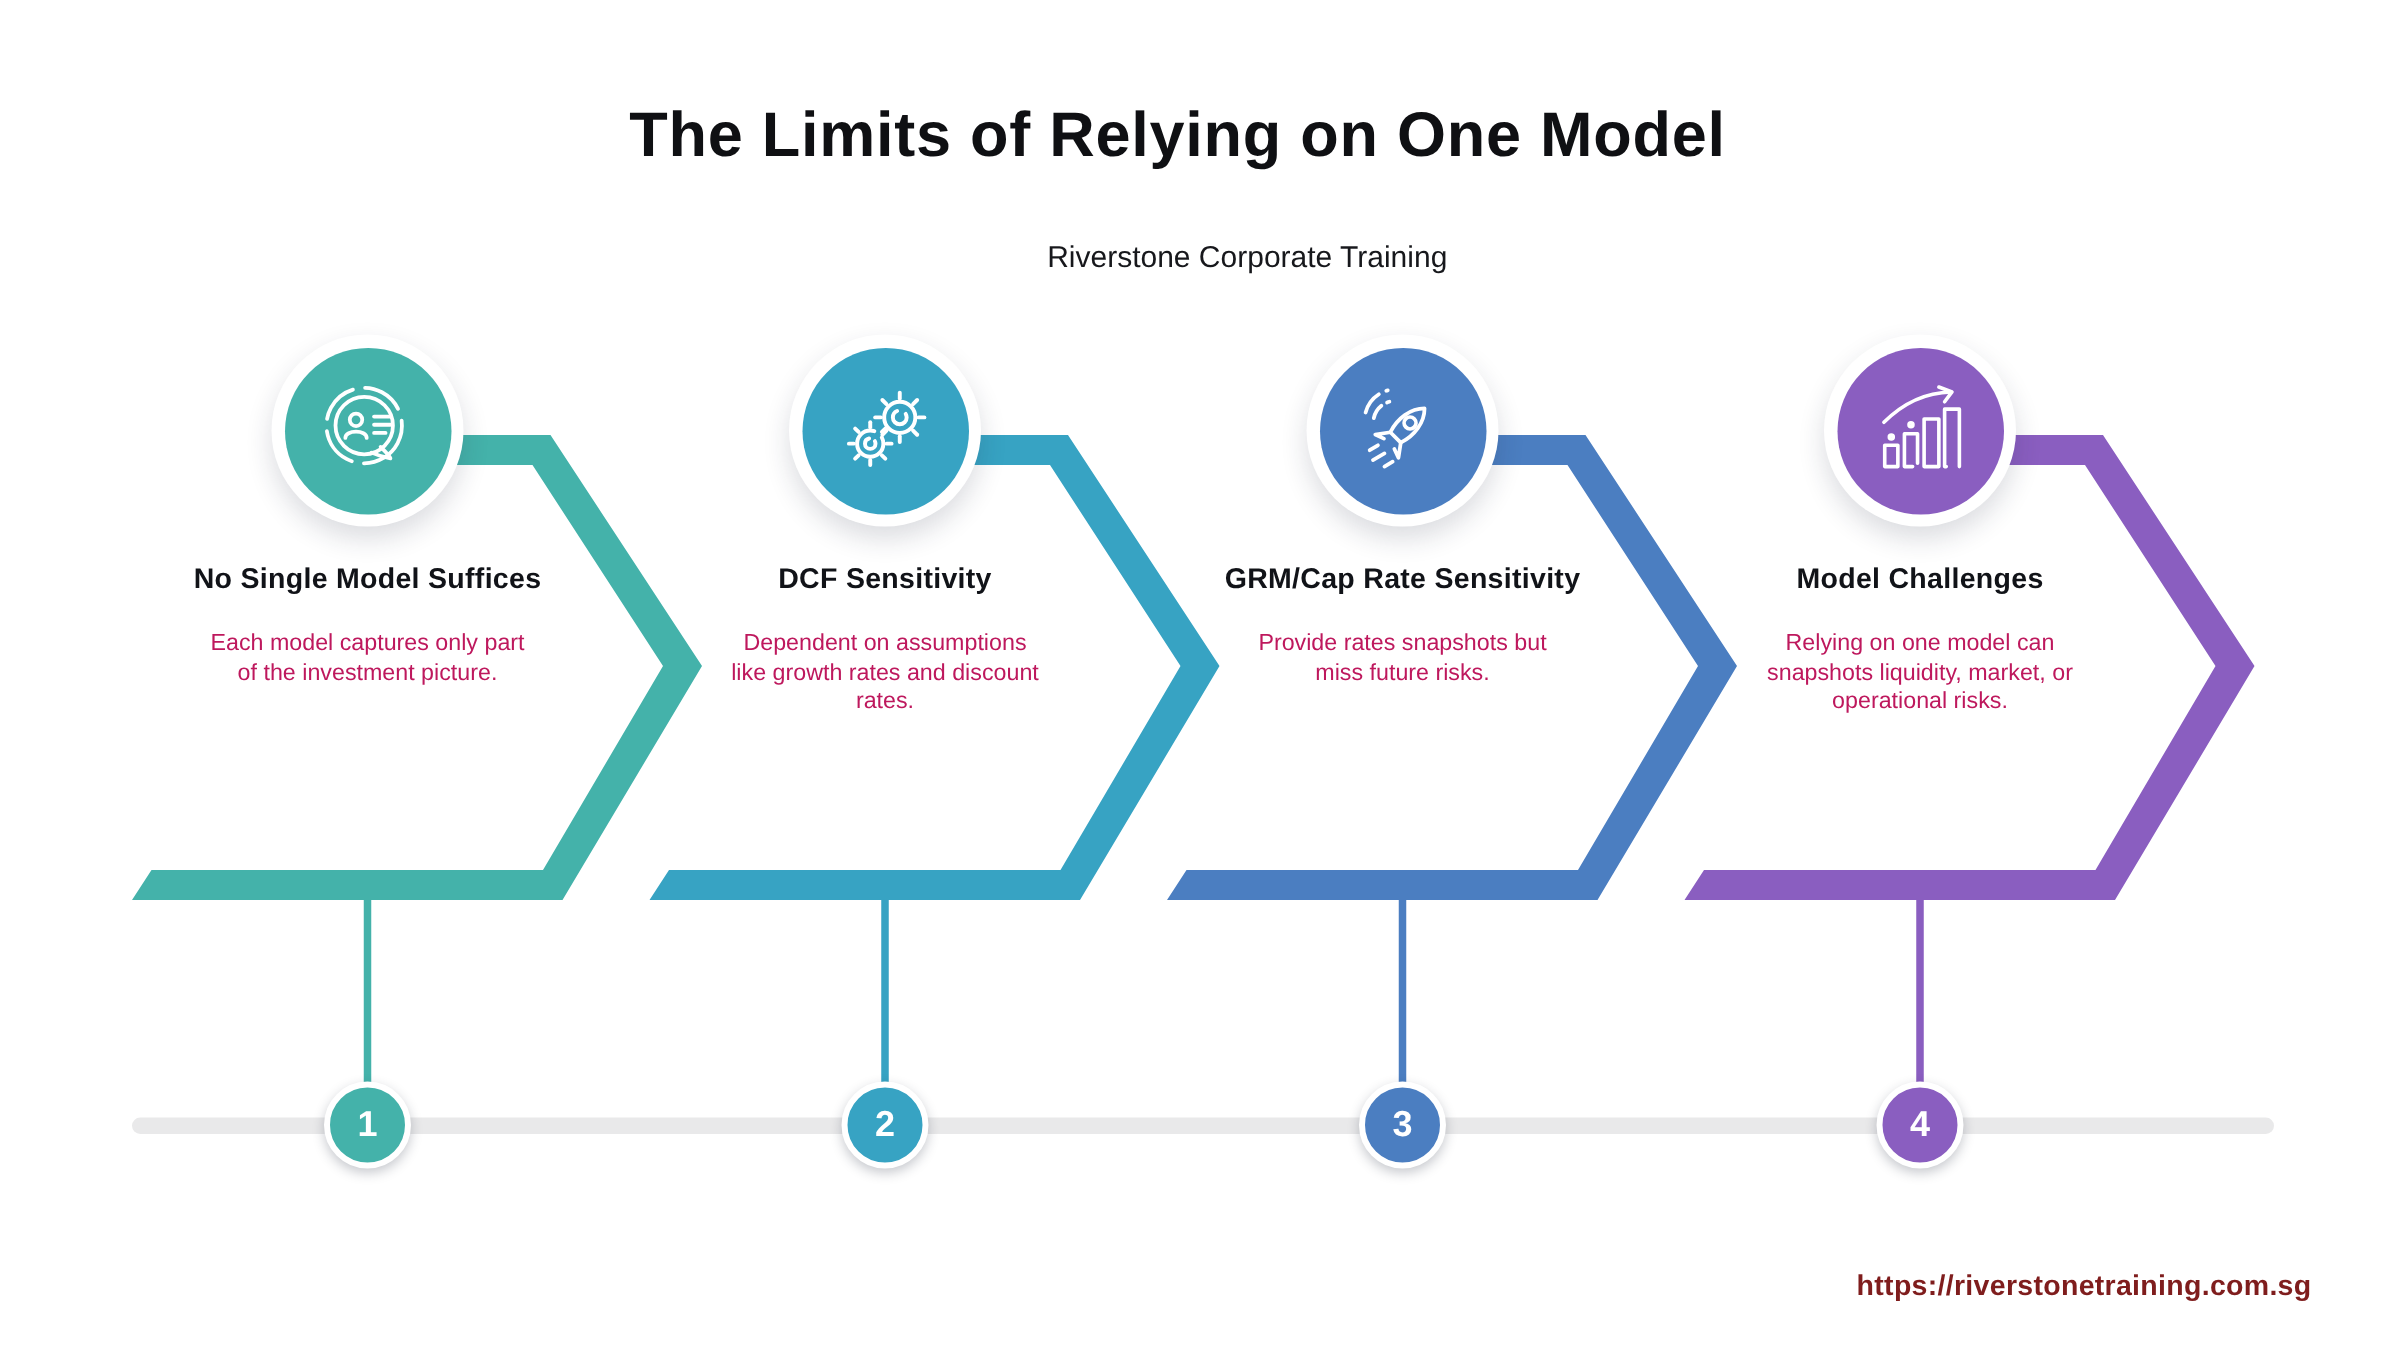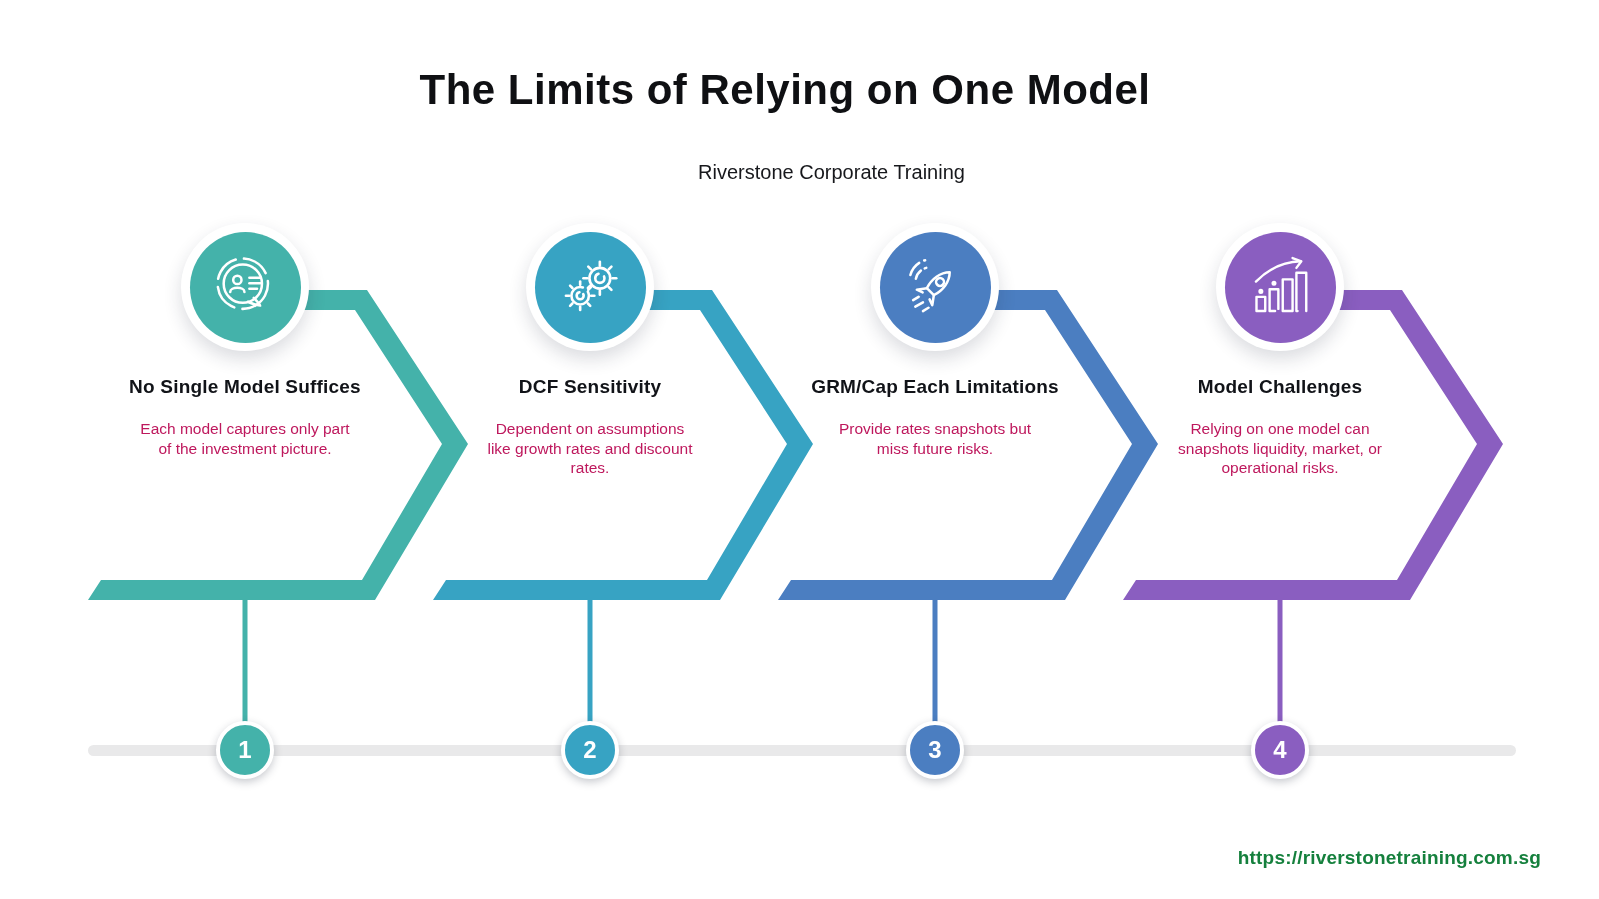--- a/index.html
+++ b/index.html
@@ -41,21 +41,21 @@
   
   .number-badge{
     top:721px;width:50px;height:50px;border-radius:50%;
     border:4px solid #ffffff;box-shadow:0 3px 8px rgba(30,40,60,.25);
     display:flex;align-items:center;justify-content:center;
     font-size:24px;font-weight:700;color:#ffffff;
   }
   
   .footer-url{
     top:847px;right:58px;
-    font-size:19px;font-weight:700;color:#15803d;letter-spacing:.2px;
+    font-size:19px;font-weight:700;color:#7f1d1d;letter-spacing:.2px;
   }
 </style>
 </head>
 <body>
 
 <div id="canvas">
 
   <div class="abs page-title">The Limits of Relying on One Model</div>
   <div class="abs page-subtitle">Riverstone Corporate Training</div>
 
@@ -142,21 +142,21 @@
           </g>
           <path d="M9.5 21 A19 19 0 0 1 23 7.5" stroke-dasharray="14 5"></path>
           <path d="M14.5 24.5 A13 13 0 0 1 24 14.5" stroke-dasharray="9 4"></path>
           <line x1="12" y1="44" x2="17" y2="41"></line>
           <line x1="14" y1="50" x2="21" y2="46"></line>
           <line x1="21" y1="54" x2="26" y2="51"></line>
         </g>
       </svg>
     </div>
   </div>
-  <div class="abs step-title" style="left:765px">GRM/Cap Each Limitations</div>
+  <div class="abs step-title" style="left:765px">GRM/Cap Rate Sensitivity</div>
   <div class="abs step-desc" style="left:829px">Provide rates snapshots but miss future risks.</div>
   <div class="abs number-badge" style="left: 906px; background: rgb(75, 126, 193);">
     <span>3</span>
   </div>
 
   <div class="abs icon-badge" style="left:1216px">
     <div class="icon-circle" style="background: rgb(138, 94, 192);">
       <svg width="70" height="70" viewBox="0 0 64 64">
         <g fill="none" stroke-width="2.2" stroke-linecap="round" stroke-linejoin="round" stroke="#ffffff">
           <circle cx="14.5" cy="36" r="1.2"></circle>

